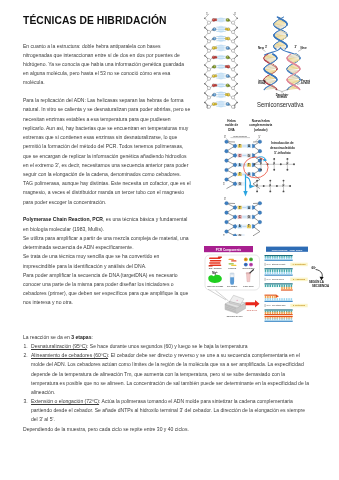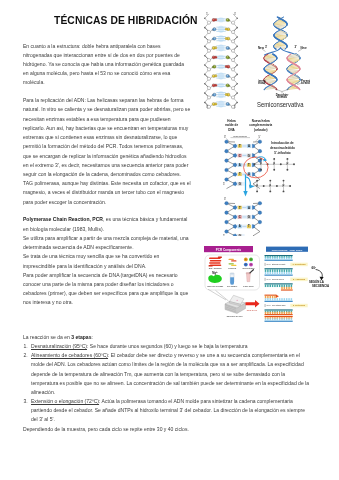--- a/index.html
+++ b/index.html
@@ -1,20 +1,20 @@
 <!DOCTYPE html>
 <html><head>
 <meta charset="utf-8">
 <style>
   html,body{margin:0;padding:0;}
   body{width:339px;height:480px;background:#ffffff;font-family:"Liberation Sans",sans-serif;overflow:hidden;
        -webkit-font-smoothing:antialiased;}
   #page{position:relative;width:339px;height:480px;background:#fff;}
 
-  .title{position:absolute;left:23px;top:14.5px;font-size:10.3px;font-weight:bold;letter-spacing:.1px;color:#101010;margin-left:31px;}
+  .title{position:absolute;left:23px;top:14.5px;font-size:10.3px;font-weight:bold;letter-spacing:.1px;color:#101010;}
 
   .textcol{position:absolute;left:23px;top:41.5px;width:168px;font-size:5.05px;line-height:9.22px;color:#3b3b3b;}
   .textcol p{margin:0;}
   .textcol p.gap{margin-top:8.6px;}
   .textcol b{font-weight:bold;color:#1a1a1a;}
 
   .lower{position:absolute;left:23px;top:333px;width:290px;font-size:5.05px;line-height:9.15px;color:#3b3b3b;}
   .lower p{margin:0;}
   .lower ol{margin:0;padding-left:0;list-style:none;}
   .lower li{margin:0;padding-left:8px;position:relative;width:282px;}

